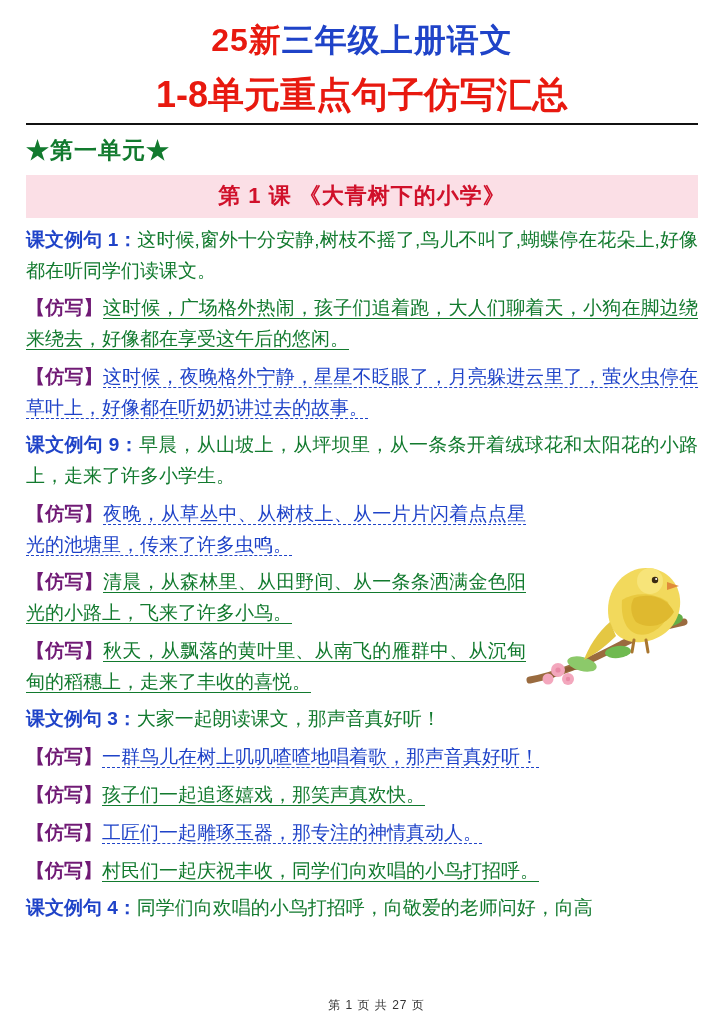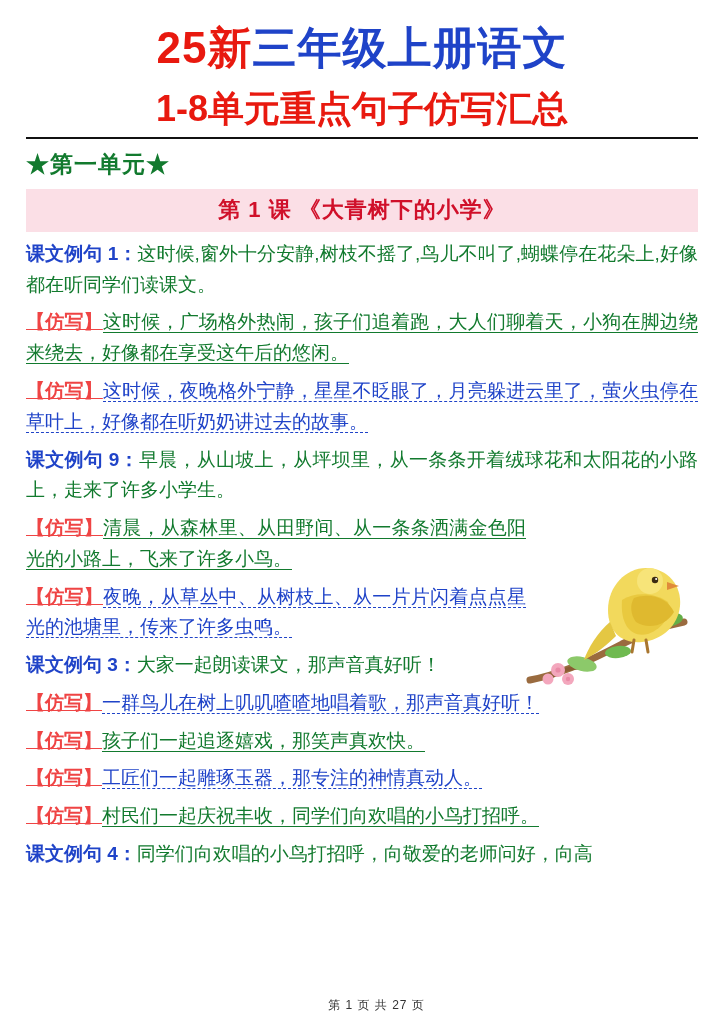--- a/index.html
+++ b/index.html
@@ -19,21 +19,21 @@
     width: 724px;
     height: 1024px;
     box-sizing: border-box;
     padding: 22px 26px 0 26px;
   }
   
   .title-block {
     text-align: center;
   }
   .title-line1 {
-    font-size: 44px;
+    font-size: 32px;
     font-weight: bold;
     letter-spacing: 1px;
     line-height: 1.18;
     white-space: nowrap;
   }
   .t-red { color: #e8190f; }
   .t-blue { color: #1f43c8; }
   .title-line2 {
     font-size: 36px;
     font-weight: bold;
@@ -75,23 +75,22 @@
     font-size: 19px;
     line-height: 1.62;
     margin: 7px 0 0 0;
     text-align: justify;
   }
   .lbl-example {
     color: #1f43c8;
     font-weight: bold;
   }
   .lbl-imitate {
-    color: #ef4444;
-    font-weight: bold;
-    text-decoration: underline;
+    color: #701a75;
+    font-weight: bold;
   }
   .text-green {
     color: #127a2e;
     border-bottom: 1.5px solid #127a2e;
   }
   .text-blue {
     color: #1f43c8;
     border-bottom: 1.5px dashed #1f43c8;
   }
   .text-plain-green { color: #127a2e; }
@@ -149,27 +148,30 @@
 
     <p class="para">
       <span class="lbl-imitate">【仿写】</span><span class="text-blue">这时候，夜晚格外宁静，星星不眨眼了，月亮躲进云里了，萤火虫停在草叶上，好像都在听奶奶讲过去的故事。</span>
     </p>
 
     <p class="para">
       <span class="lbl-example">课文例句 9：</span><span class="text-plain-green">早晨，从山坡上，从坪坝里，从一条条开着绒球花和太阳花的小路上，走来了许多小学生。</span>
     </p>
 
     <p class="para narrow-block">
+      <span class="lbl-imitate">【仿写】</span><span class="text-blue">夜晚，从草丛中、从树枝上、从一片片闪着点点星光的池塘里，传来了许多虫鸣。</span>
+    </p>
+
+    <p class="para narrow-block">
       <span class="lbl-imitate">【仿写】</span><span class="text-green">清晨，从森林里、从田野间、从一条条洒满金色阳光的小路上，飞来了许多小鸟。</span>
     </p>
 
     <p class="para narrow-block">
-      <span class="lbl-imitate">【仿写】</span><span class="text-blue">夜晚，从草丛中、从树枝上、从一片片闪着点点星光的池塘里，传来了许多虫鸣。</span>
-    </p>
-
+      <span class="lbl-imitate">【仿写】</span><span class="text-green">秋天，从飘落的黄叶里、从南飞的雁群中、从沉甸甸的稻穗上，走来了丰收的喜悦。</span>
+    </p>
 
     <p class="para">
       <span class="lbl-example">课文例句 3：</span><span class="text-plain-green">大家一起朗读课文，那声音真好听！</span>
     </p>
 
     <p class="para">
       <span class="lbl-imitate">【仿写】</span><span class="text-blue">一群鸟儿在树上叽叽喳喳地唱着歌，那声音真好听！</span>
     </p>
 
     <p class="para">

